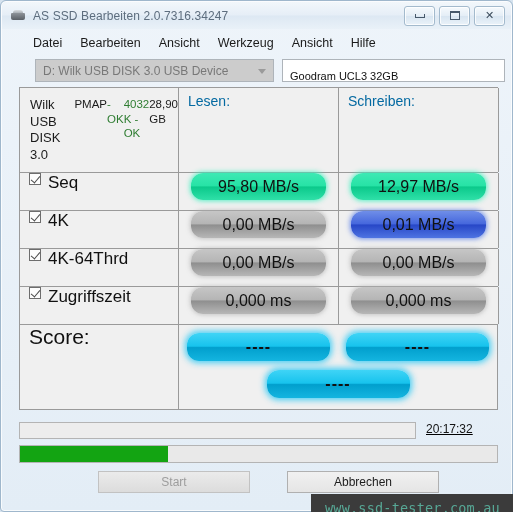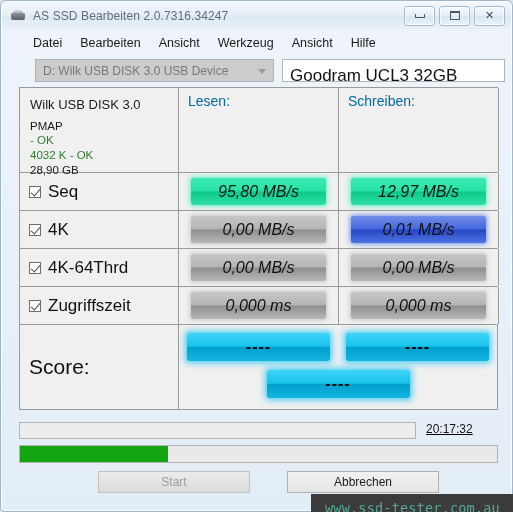--- a/index.html
+++ b/index.html
@@ -153,21 +153,21 @@
     border-left: 4px solid transparent;
     border-right: 4px solid transparent;
   }
   #drive-combo .arrow { border-top: 5px solid #9a9a9a; }
   #size-combo .arrow { border-top: 5px solid #4b4b4b; }
   #name-field {
     flex: 1 1 auto;
     margin-left: 8px;
     border: 1px solid #aeb4ba;
     background: #ffffff;
-    font-size: 17px;
+    font-size: 11px;
     color: #111;
     padding: 10px 0 0 7px;
     box-sizing: border-box;
     display: flex;
     align-items: center;
     font-family: "Liberation Sans", sans-serif;
   }
 
   
   #results-table {
@@ -182,29 +182,28 @@
   }
   .trow {
     display: flex;
     border-bottom: 1px solid #9a9a9a;
     box-sizing: border-box;
   }
   .tcell {
     border-right: 1px solid #9a9a9a;
     box-sizing: border-box;
     display: flex;
-    align-items: center;
   }
   .c-label { width: 159px; flex: 0 0 159px; }
   .c-val   { width: 160px; flex: 0 0 160px; justify-content: center; }
 
   
   #header-row { height: 85px; }
   #drive-info {
-    flex-direction: column;
+    flex-direction: row;
     align-items: flex-start;
     justify-content: flex-start;
     padding: 9px 0 0 10px;
   }
   #drive-info .dline { font-size: 11.5px; color: #1a1a1a; line-height: 1.28; }
   #drive-info .dline.title { font-size: 13px; margin-bottom: 5px; }
   #drive-info .dline.ok { color: #2f7d32; }
   .col-head {
     justify-content: flex-start;
     padding-left: 9px;
@@ -235,28 +234,27 @@
     position: absolute;
     left: 3px; top: 0px;
     width: 4px; height: 8px;
     border: solid #4a4a4a;
     border-width: 0 1.6px 1.6px 0;
     transform: rotate(40deg);
   }
   .pill {
     width: 135px;
     height: 27px;
-    border-radius: 2px;
+    border-radius: 12px;
     display: flex;
     align-items: center;
     justify-content: center;
     font-size: 16px;
     color: #111;
     box-sizing: border-box;
-    font-style: italic;
   }
   .pill.green {
     background: linear-gradient(to bottom, #3de9b4 0%, #27e3a6 47%, #0bc98b 52%, #2fe0a8 100%);
     box-shadow: 0 0 5px 1px rgba(60,240,190,0.85);
   }
   .pill.gray {
     background: linear-gradient(to bottom, #c6c6c6 0%, #b5b5b5 47%, #8f8f8f 52%, #b7b7b7 100%);
     box-shadow: 0 0 4px 1px rgba(180,180,180,0.7);
   }
   .pill.blue {

